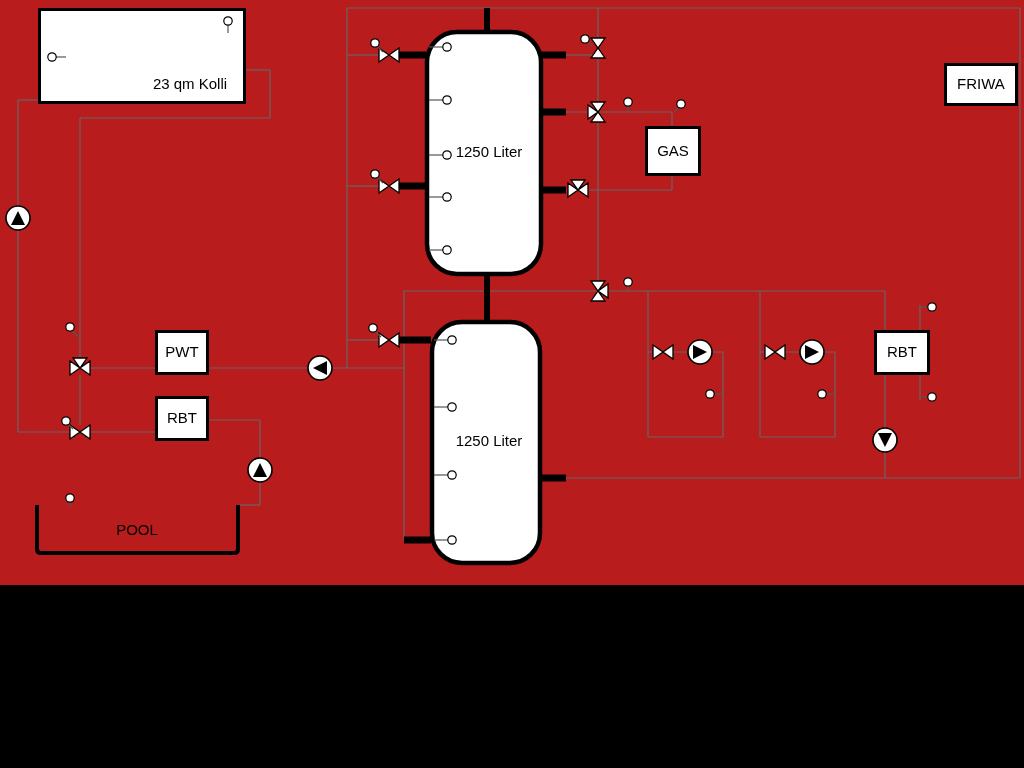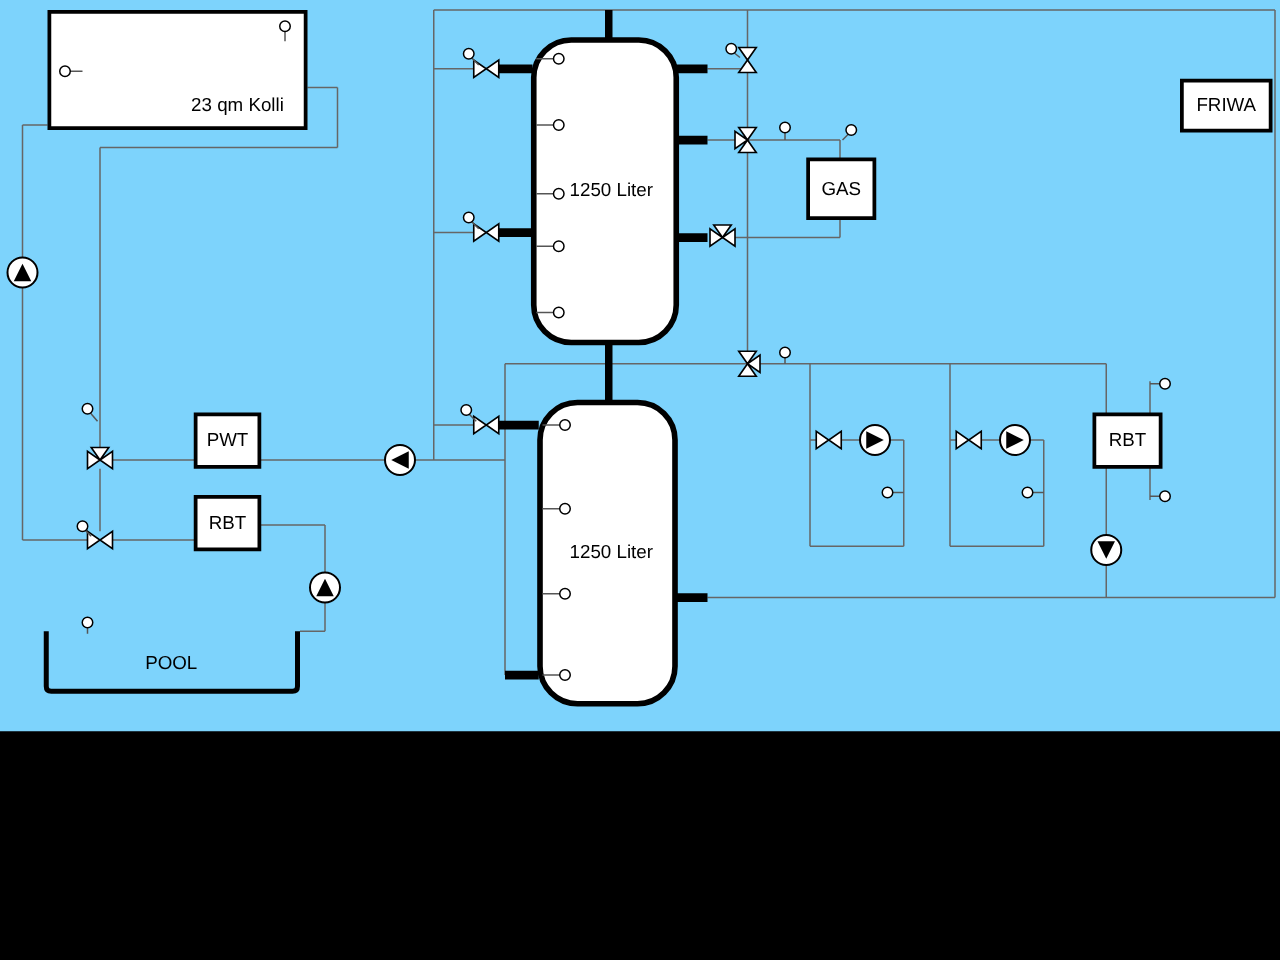--- a/index.html
+++ b/index.html
@@ -1,16 +1,16 @@
 <!DOCTYPE html>
 <html><head>
 <meta charset="utf-8">
 <style>
   html,body{margin:0;padding:0;background:#000;}
-  .stage{position:relative;width:1024px;height:768px;background:#7dd3fc;overflow:hidden;
+  .stage{position:relative;width:1024px;height:768px;background:#b91c1c;overflow:hidden;
          font-family:"Liberation Sans",sans-serif;}
   .stage svg{position:absolute;left:0;top:0;}
   .footer-bar{position:absolute;left:0;top:585px;width:1024px;height:183px;background:#000;}
   svg text{font-family:"Liberation Sans",sans-serif;font-size:15px;fill:#000;text-anchor:middle;}
   .thin{stroke:#666;stroke-width:1.2;fill:none;}
   .stub{stroke:#000;stroke-width:7;fill:none;}
   .pipe{stroke:#000;stroke-width:6;fill:none;}
   .boxr{fill:#fff;stroke:#000;stroke-width:3;}
   .tankr{fill:#fff;stroke:#000;stroke-width:4.5;}
   .valve path{fill:#fff;stroke:#000;stroke-width:1.3;stroke-linejoin:miter;}

